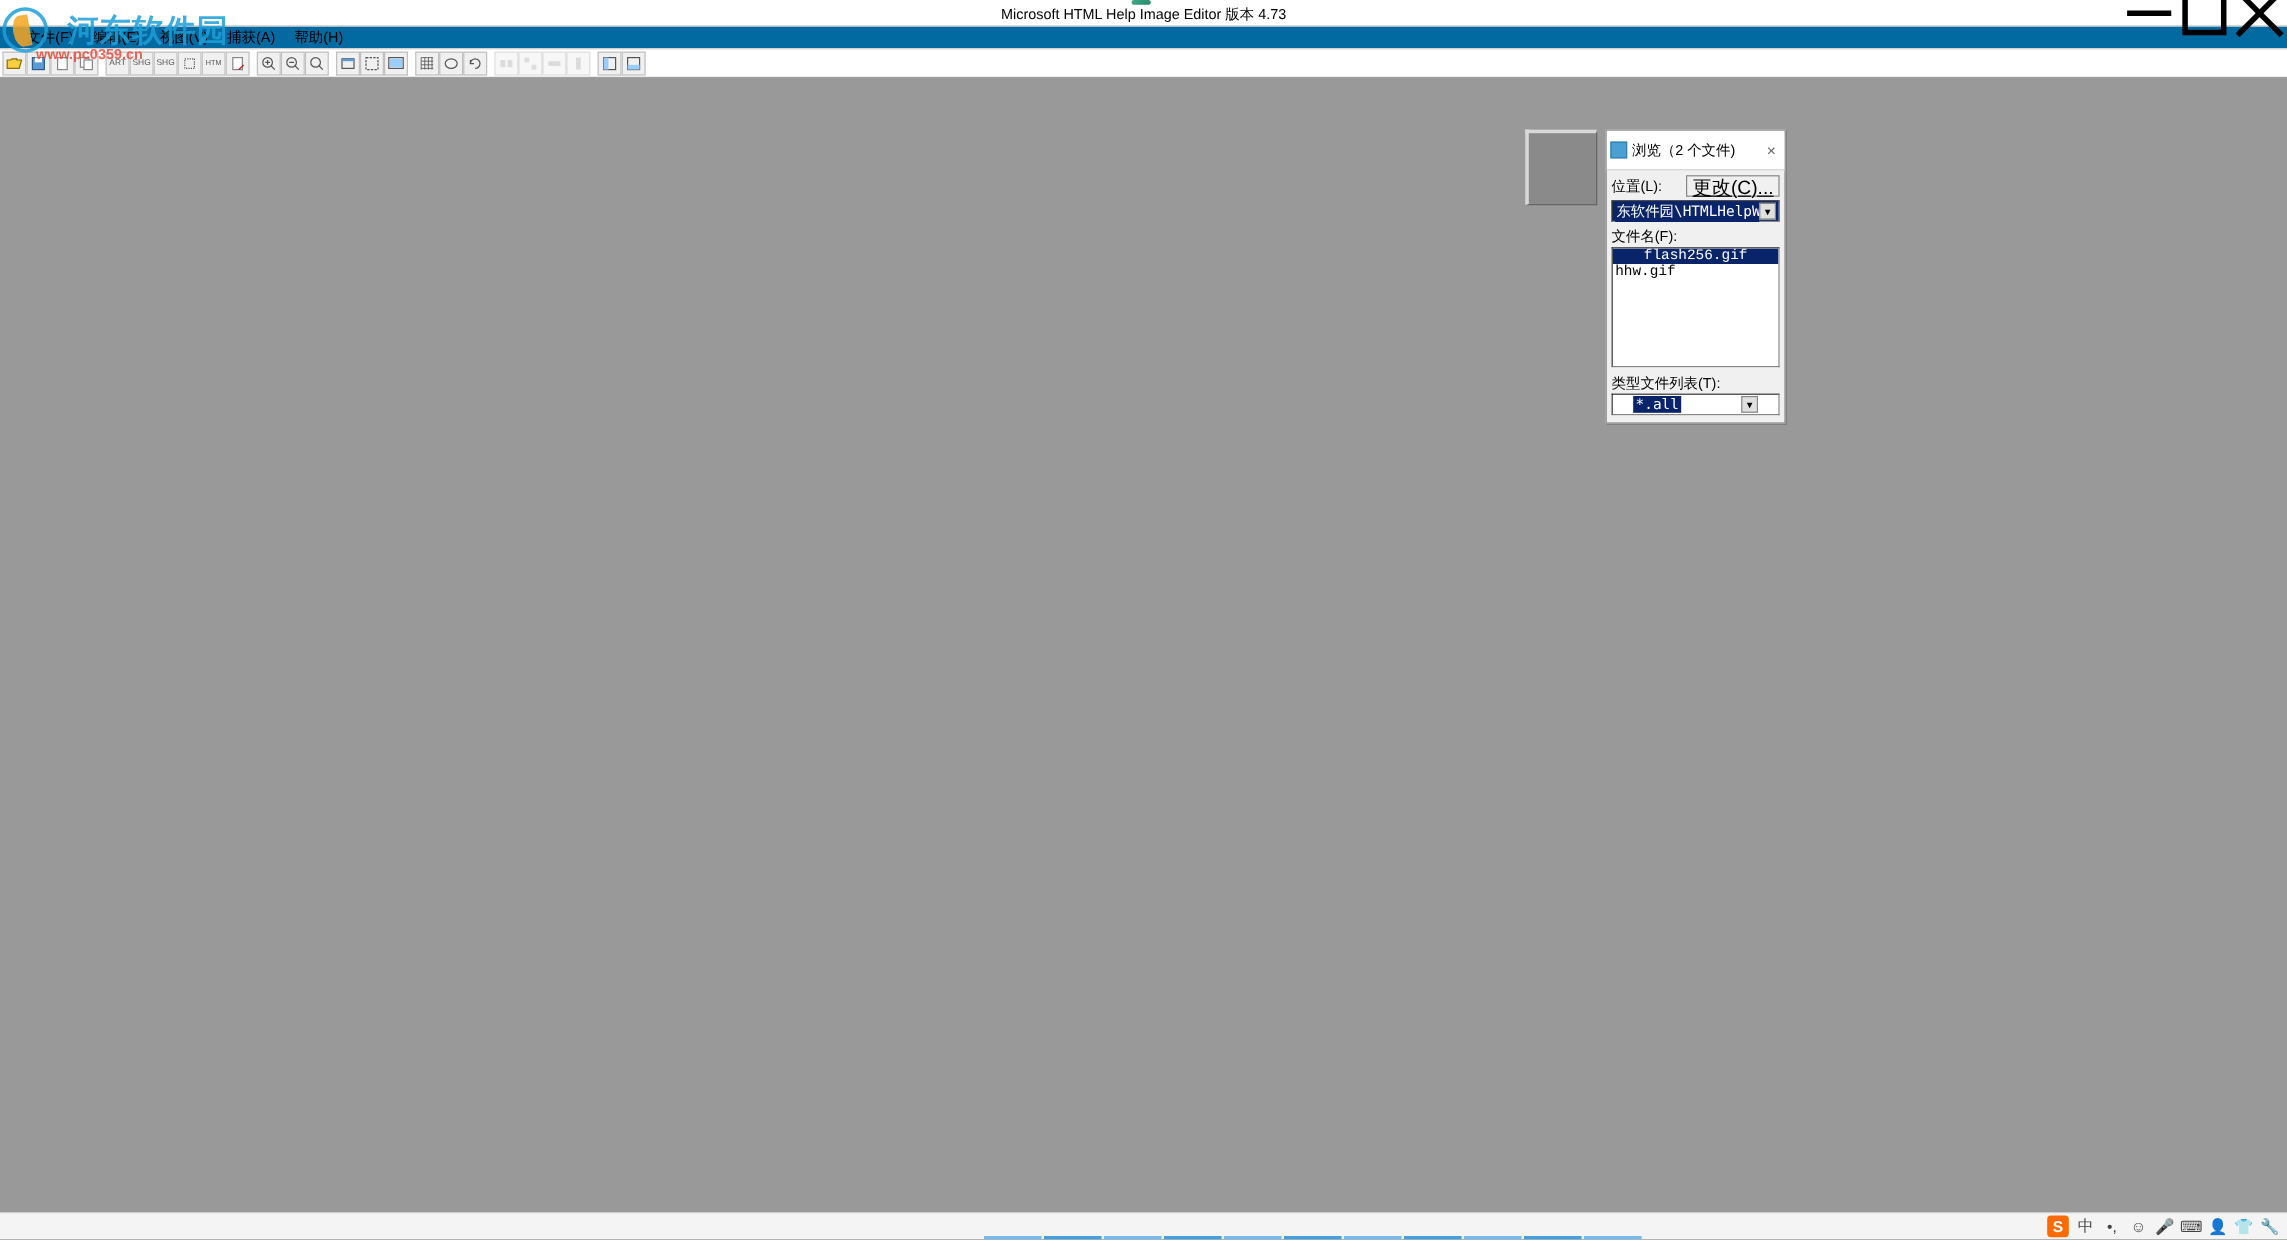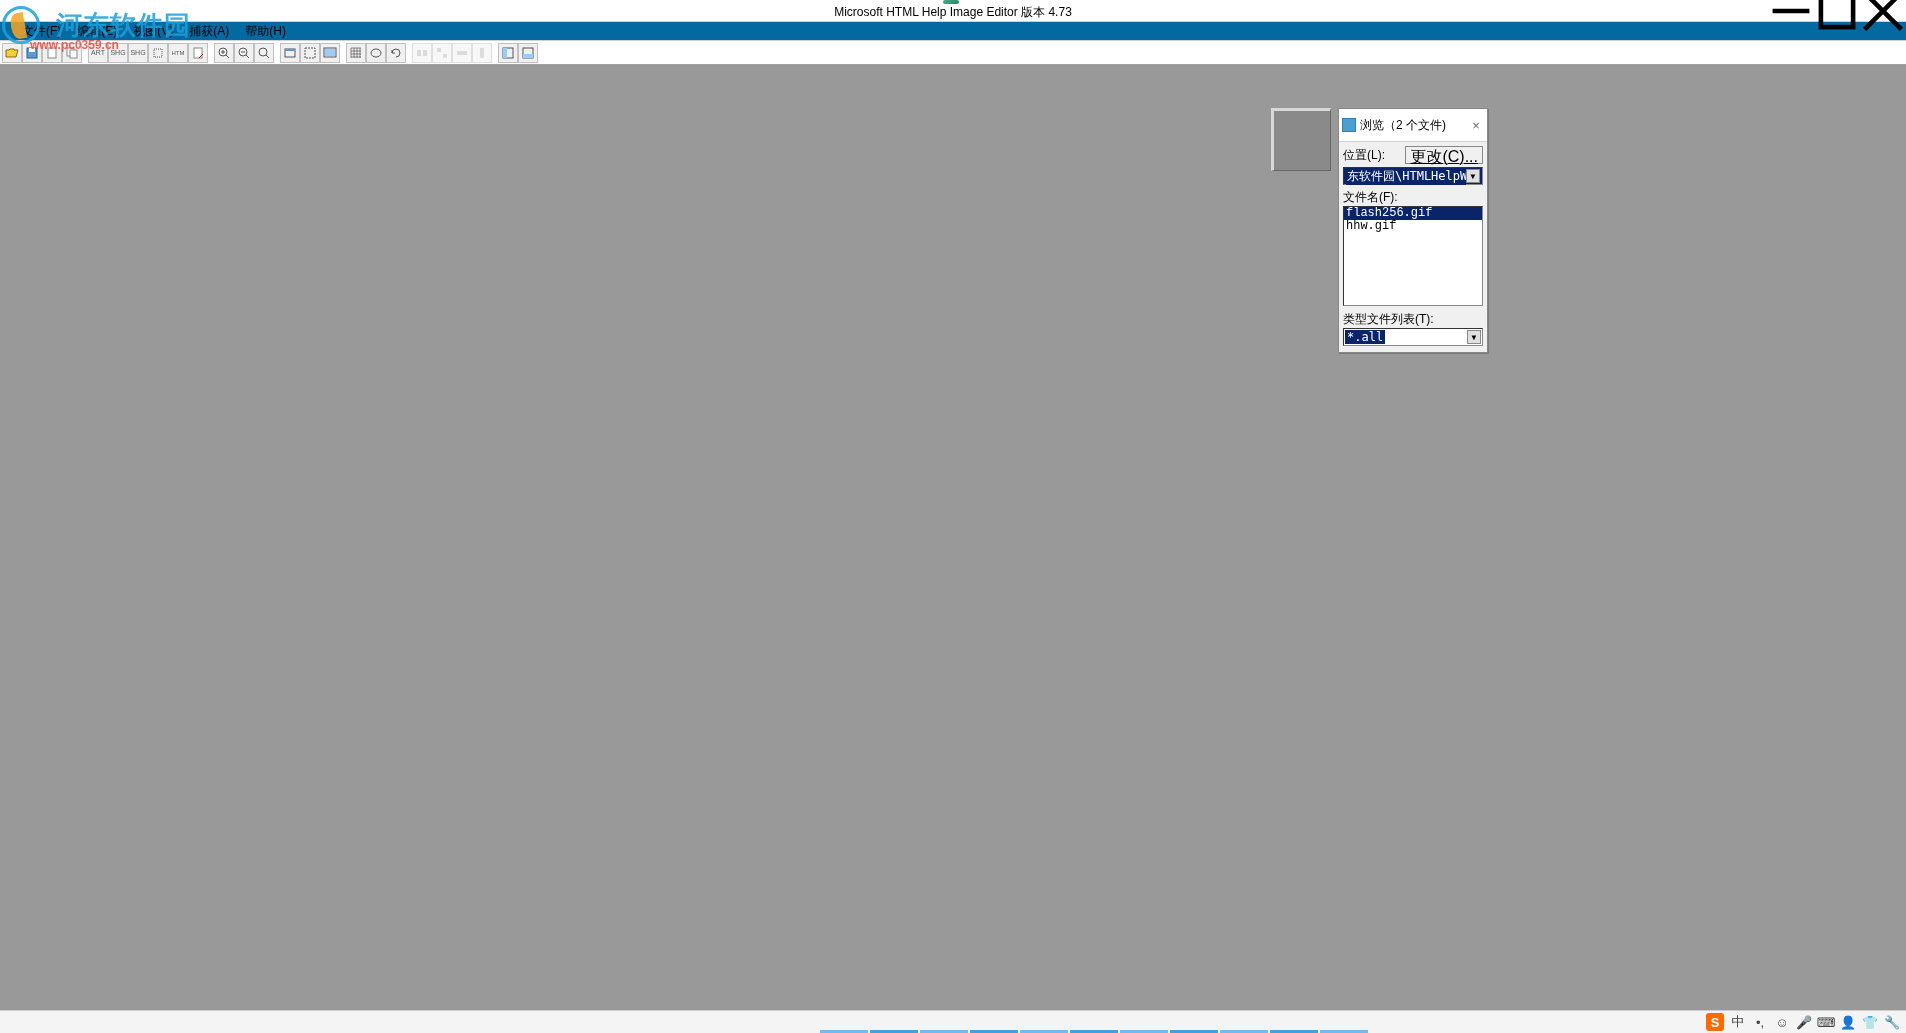--- a/index.html
+++ b/index.html
@@ -207,31 +207,32 @@
       margin-bottom: 5px;
     }
     .list-item {
       padding: 0 2px;
       line-height: 13px;
       white-space: nowrap;
     }
     .list-item.selected {
       background: #0a246a;
       color: #fff;
+      text-align: center;
     }
     .panel-dropdown2 {
       width: 100%;
       height: 18px;
       background: #fff;
       border: 1px inset #888;
       font-family: "SimSun", monospace;
       font-size: 12px;
       display: flex;
       align-items: center;
-      padding: 0 1px;
+      padding: 0 17px;
       position: relative;
     }
     .panel-dropdown2 .dd-text {
       background: #0a246a;
       color: #fff;
       padding: 0 2px;
     }
     .panel-dropdown2 .dd-arrow {
       margin-left: auto;
       width: 14px; height: 14px;

